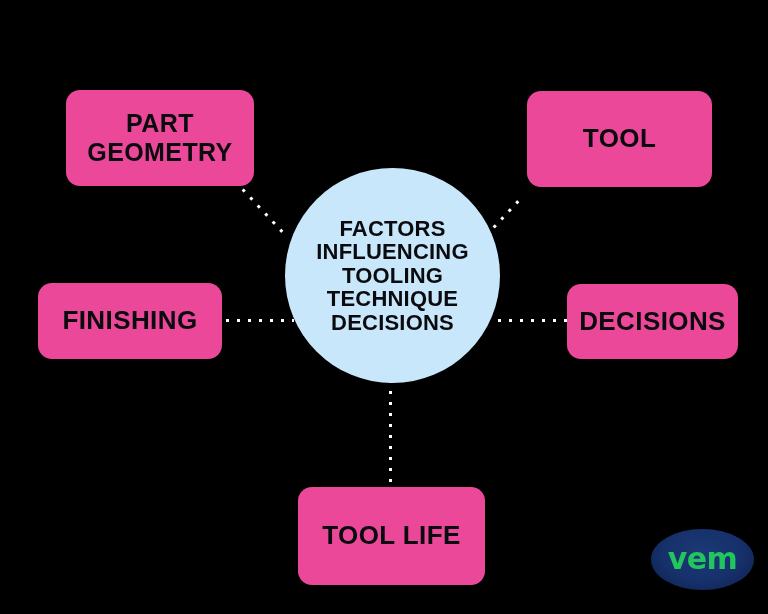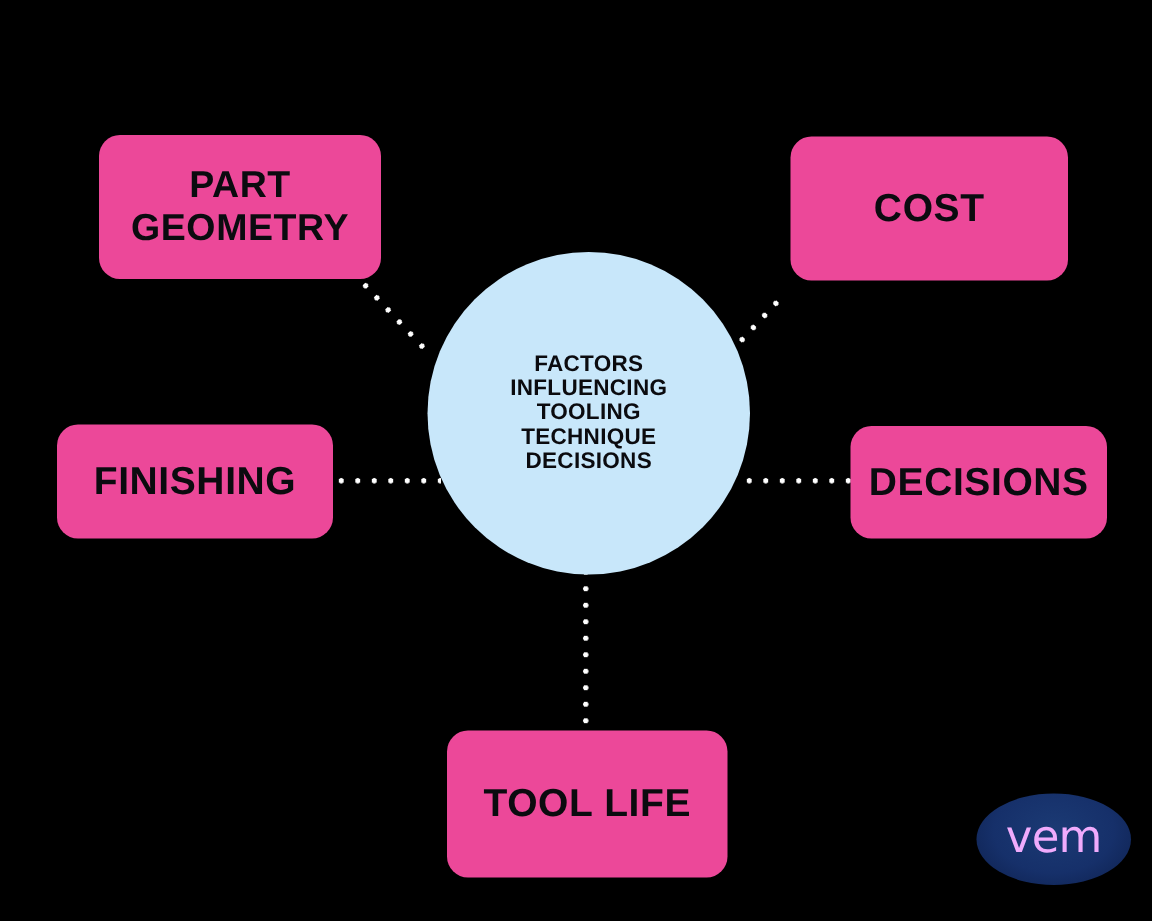--- a/index.html
+++ b/index.html
@@ -55,21 +55,21 @@
     background: #C8E7FA;
     display: flex;
     align-items: center;
     justify-content: center;
     text-align: center;
     z-index: 3;
   }
   #center-node .center-text {
     color: #0b0b0f;
     font-weight: 700;
-    font-size: 15px;
+    font-size: 22px;
     line-height: 1.07;
     letter-spacing: 0.2px;
     white-space: pre-line;
     padding: 0 8px;
   }
 
   
   .factor-box {
     position: absolute;
     background: #ec4899;
@@ -115,23 +115,23 @@
     inset: 0;
     border-radius: 50%;
     background: radial-gradient(ellipse at 50% 40%, #1b3a74 0%, #16306a 55%, #0d1f4b 100%);
   }
   #brand-logo .logo-text {
     position: absolute;
     inset: 0;
     display: flex;
     align-items: center;
     justify-content: center;
-    color: #f0abfc;
+    color: #22c55e;
     font-family: "DejaVu Sans", sans-serif;
-    font-weight: 400;
+    font-weight: 700;
     font-size: 30px;
     letter-spacing: -0.5px;
     line-height: 1;
     padding-bottom: 2px;
     box-sizing: border-box;
   }
 </style>
 </head>
 <body>
 
@@ -154,21 +154,21 @@
 TECHNIQUE
 DECISIONS</span>
   </div>
 
   <div class="factor-box" id="box-part-geometry">
     <span class="box-label">PART
 GEOMETRY</span>
   </div>
 
   <div class="factor-box" id="box-cost">
-    <span class="box-label">COST</span>
+    <span class="box-label">TOOL</span>
   </div>
 
   <div class="factor-box" id="box-finishing">
     <span class="box-label">FINISHING</span>
   </div>
 
   <div class="factor-box" id="box-quantity">
     <span class="box-label">DECISIONS</span>
   </div>
 

